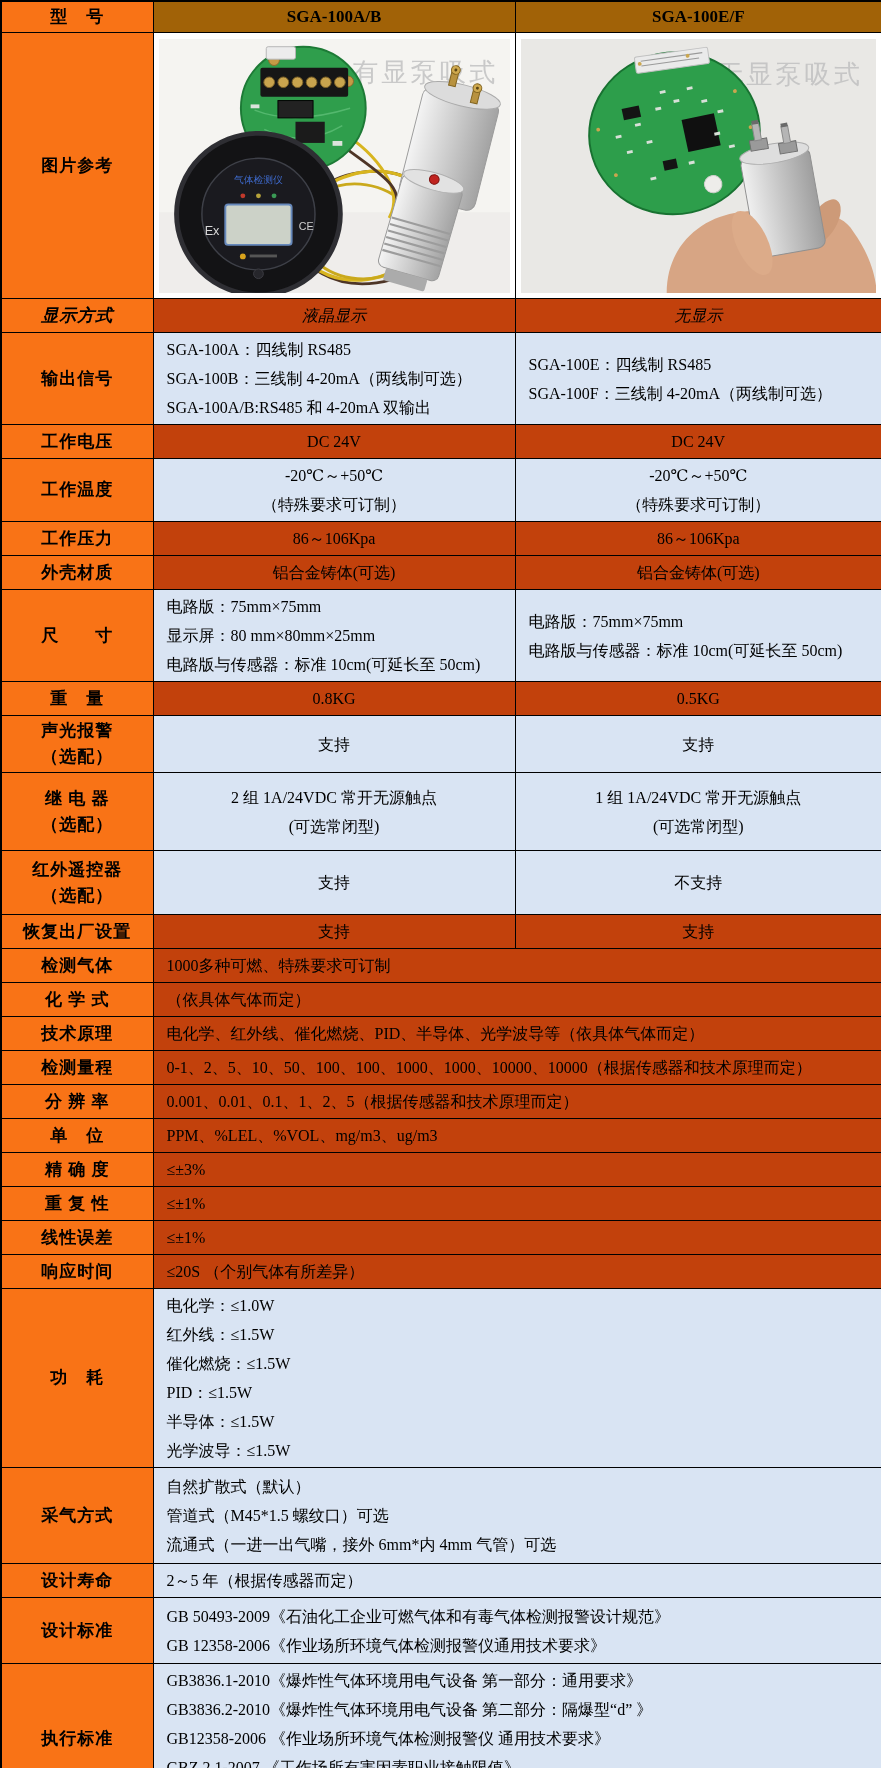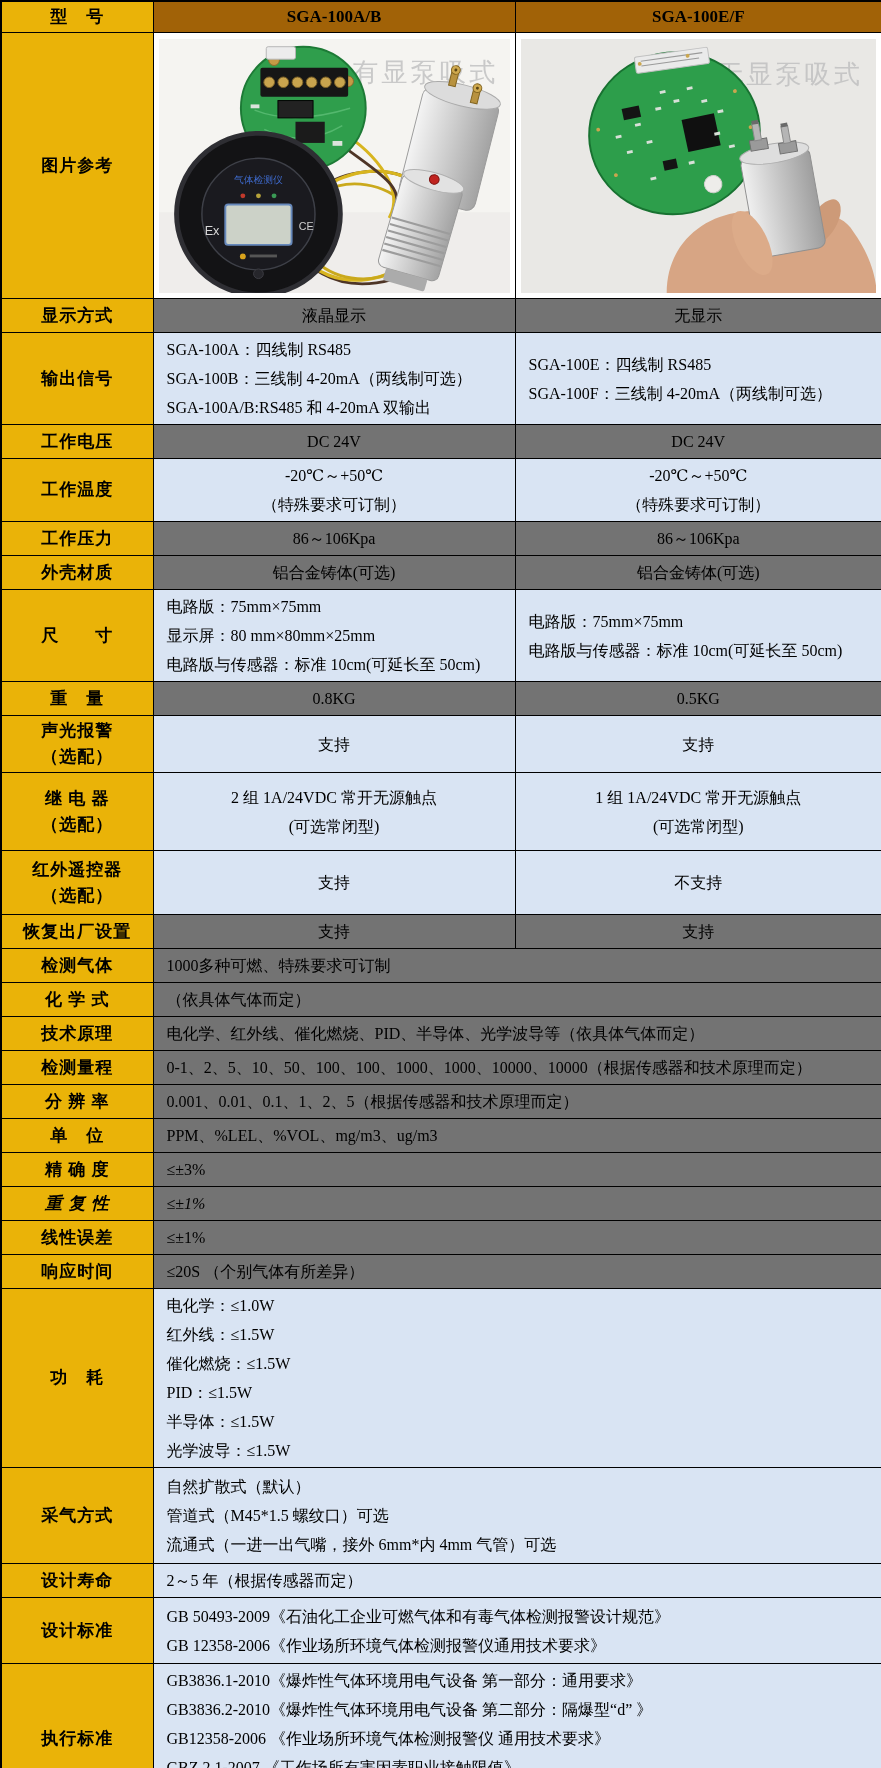--- a/index.html
+++ b/index.html
@@ -1,26 +1,26 @@
 <!DOCTYPE html>
 <html><head>
 <meta charset="utf-8">
 <style>
   * { box-sizing: border-box; }
   html,body { margin:0; padding:0; background:#fff; }
   body { width:881px; font-family:"Liberation Serif","DejaVu Serif",serif; color:#000; }
   table.spec { width:881px; border-collapse:collapse; border:2px solid #000; table-layout:fixed; }
   td { border:1px solid #000; vertical-align:middle; overflow:hidden; }
-  .label { background:#eab308; font-weight:bold; text-align:center; font-size:17px;
+  .label { background:#f97316; font-weight:bold; text-align:center; font-size:17px;
            line-height:26px; white-space:pre-line; letter-spacing:1px; padding:2px; }
   .hdr-model { background:#a16207; text-align:center; font-weight:bold; font-size:17px; }
   .val { font-size:16px; line-height:29px; white-space:pre-line; padding:2px 8px; }
   .val.left { text-align:left; padding-left:13px; }
   .val.center { text-align:center; }
-  .d { background:#737373; }
+  .d { background:#c2410c; }
   .l { background:#d9e4f3; }
   .photo-cell { background:#ffffff; padding:5px; }
   .photo-wrap { width:100%; height:254px; }
   .photo-wrap svg { display:block; width:100%; height:100%; }
   svg text { font-family:"Liberation Sans","DejaVu Sans",sans-serif; }
 </style>
 </head>
 <body>
 
 <table class="spec">
@@ -187,21 +187,21 @@
                 <rect x="-3.5" y="-29" width="7" height="4" fill="#6a6a6a"></rect>
               </g>
             </g>
             <ellipse cx="238" cy="212" rx="16" ry="36" fill="#dcab89" transform="rotate(-25 238 212)"></ellipse>
           </svg>
         </div>
       </td>
     </tr>
   </tbody>
   <tbody id="spec-body">
-      <tr style="height: 33px;">
+      <tr style="height: 33px; font-style: italic;">
         <td class="label">显示方式</td>
         <td class="val d center">液晶显示</td>
         <td class="val d center">无显示</td>
       </tr>
       <tr style="height: 92px;">
         <td class="label">输出信号</td>
         <td class="val l left">SGA-100A：四线制 RS485
 SGA-100B：三线制 4-20mA（两线制可选）
 SGA-100A/B:RS485 和 4-20mA 双输出</td>
         <td class="val l left">SGA-100E：四线制 RS485
@@ -288,21 +288,21 @@
         <td class="val d left" colspan="2">0.001、0.01、0.1、1、2、5（根据传感器和技术原理而定）</td>
       </tr>
       <tr style="height: 31px;">
         <td class="label">单　位</td>
         <td class="val d left" colspan="2">PPM、%LEL、%VOL、mg/m3、ug/m3</td>
       </tr>
       <tr style="height: 31px;">
         <td class="label">精 确 度</td>
         <td class="val d left" colspan="2">≤±3%</td>
       </tr>
-      <tr style="height: 31px; font-style: italic;">
+      <tr style="height: 31px;">
         <td class="label">重 复 性</td>
         <td class="val d left" colspan="2">≤±1%</td>
       </tr>
       <tr style="height: 30px;">
         <td class="label">线性误差</td>
         <td class="val d left" colspan="2">≤±1%</td>
       </tr>
       <tr style="height: 31px;">
         <td class="label">响应时间</td>
         <td class="val d left" colspan="2">≤20S （个别气体有所差异）</td>

